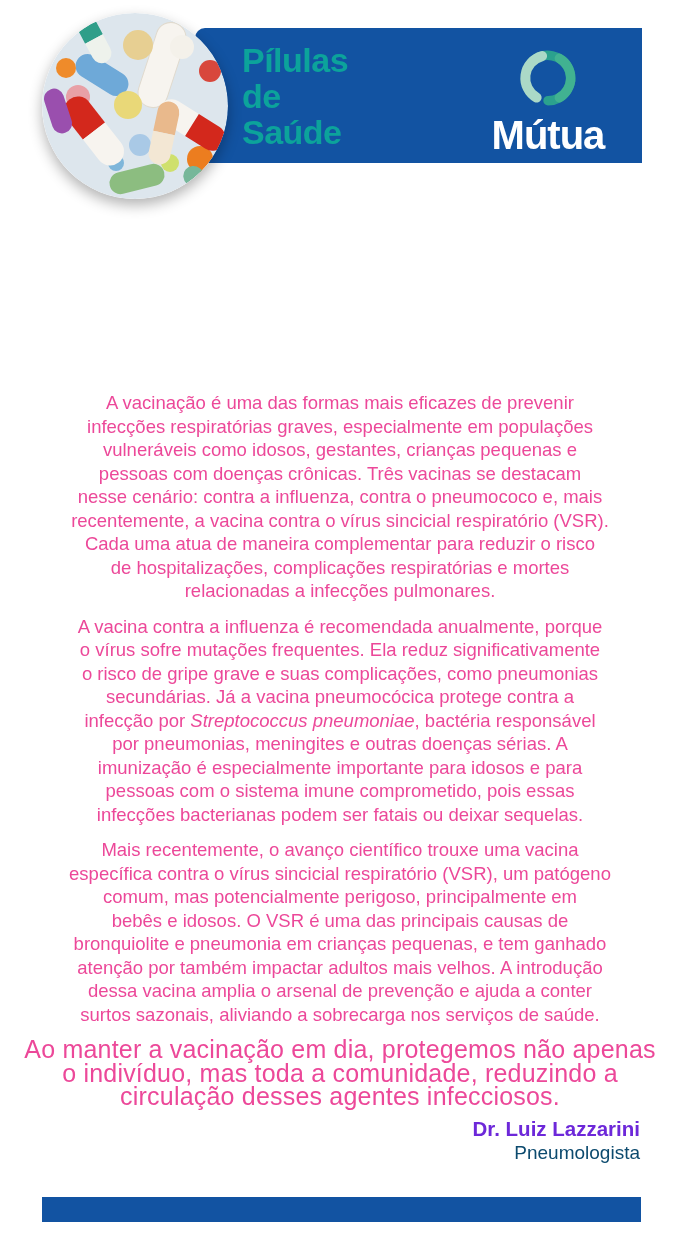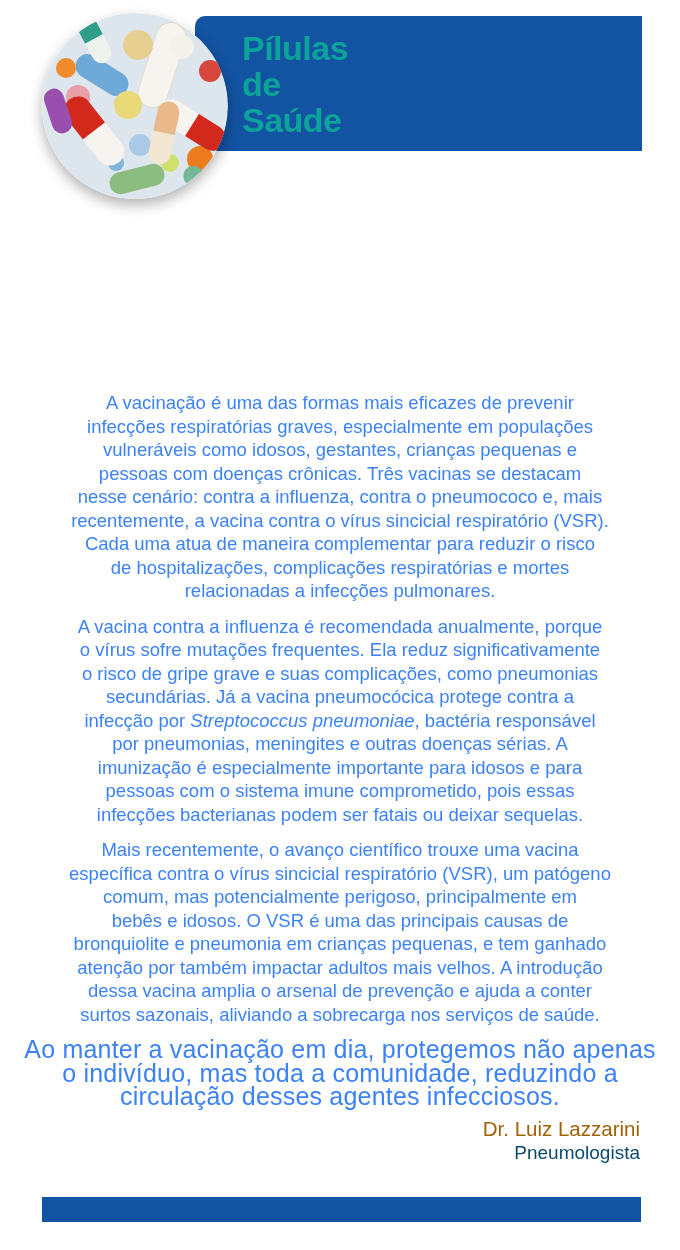--- a/index.html
+++ b/index.html
@@ -5,21 +5,21 @@
   * { margin:0; padding:0; box-sizing:border-box; }
   html,body { background:#ffffff; }
   .page {
     position:relative; width:680px; height:1250px; margin:0 auto;
     background:#ffffff; overflow:hidden;
     font-family:"Liberation Sans", sans-serif; color:#221f20;
   }
 
   
   .banner {
-    position:absolute; left:195px; top:16px; width:447px; height:135px;
+    position:absolute; left:195px; top:28px; width:447px; height:135px;
     background:#1253a2; border-radius:10px 0 0 10px;
   }
   .brand {
     position:absolute; left:47px; top:14px;
     font-size:34px; line-height:36px; font-weight:bold;
     letter-spacing:-0.5px; color:#0ca39b; white-space:pre-line;
   }
   .logo { position:absolute; left:287px; top:16px; width:132px; text-align:center; }
   .logo svg { display:block; margin:0 auto; }
   .logo-text {
@@ -35,47 +35,57 @@
   
   .title {
     position:absolute; top:210px; left:0; right:0;
     text-align:center; font-size:36px; line-height:35px; font-weight:bold;
     color:#17a295; white-space:pre-line; letter-spacing:-0.5px;
   }
 
   
   .article {
     position:absolute; top:391px; left:20px; right:20px;
-    text-align:center; font-size:18.5px; line-height:23.5px; color:#3b82f6;
+    text-align:center; font-size:18.5px; line-height:23.5px; color:#ec4899;
   }
   .article p { margin:0 0 12px 0; white-space:pre-line; }
   .article p.bold { font-weight:normal; font-size:25px; letter-spacing:0.2px; }
   .article em { }
 
   
   .signature { position:absolute; top:1116px; right:40px; text-align:right; }
-  .sig-name { font-size:20.5px; font-weight:normal; color:#a16207; line-height:25px; }
+  .sig-name { font-size:20.5px; font-weight:bold; color:#6d28d9; line-height:25px; }
   .sig-role { font-size:19px; color:#0c4a6e; line-height:24px; }
 
   
   .footer-bar {
     position:absolute; left:42px; top:1197px; width:599px; height:25px;
     background:#1253a2;
   }
 </style>
 </head>
 <body>
 
 <div class="page">
 
   <div>
     <div class="banner">
       <div class="brand">Pílulas
 de
 Saúde</div>
+      <div class="logo">
+        <span>
+          <svg width="68" height="68" viewBox="0 0 72 72">
+            <path d="M19 19 A24 24 0 1 1 36 60" fill="none" stroke="#2ba18e" stroke-width="10" stroke-linecap="round"></path>
+            <path d="M48 15.2 A24 24 0 0 1 48 56.8" fill="none" stroke="#41b291" stroke-width="10" stroke-linecap="round"></path>
+            <path d="M24 56.8 A24 24 0 0 1 29.8 12.8" fill="none" stroke="#abd9c7" stroke-width="10.5" stroke-linecap="round"></path>
+          </svg>
+        </span>
+        <div class="logo-text">Mútua</div>
+      </div>
     </div>
 
     <div class="pills-circle">
       <svg width="186" height="186" viewBox="0 0 186 186">
         <defs>
             <clipPath id="circ">
               <circle cx="93" cy="93" r="93"></circle>
             </clipPath>
           </defs>
         <g clip-path="url(#circ)">

